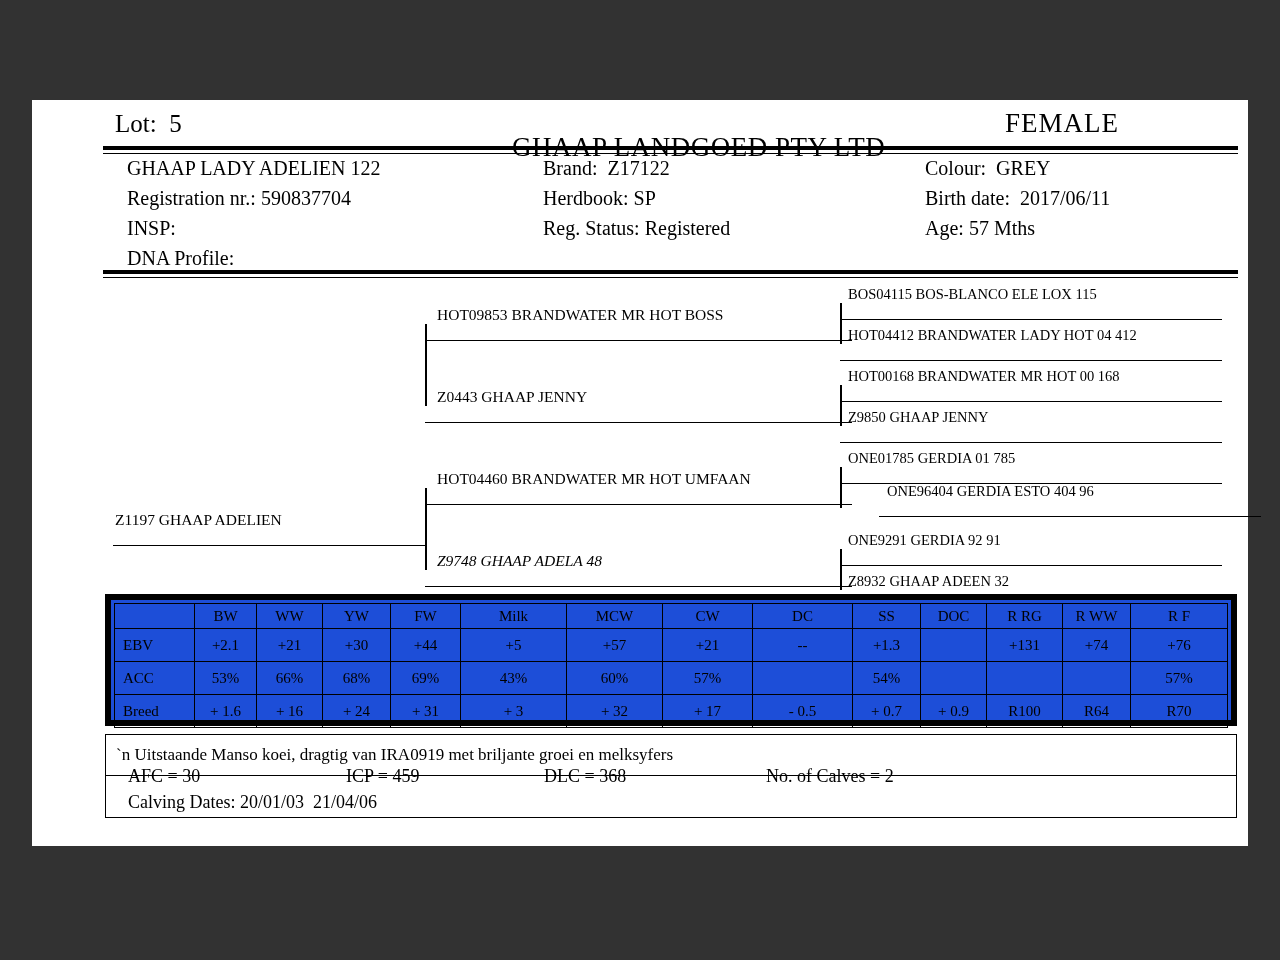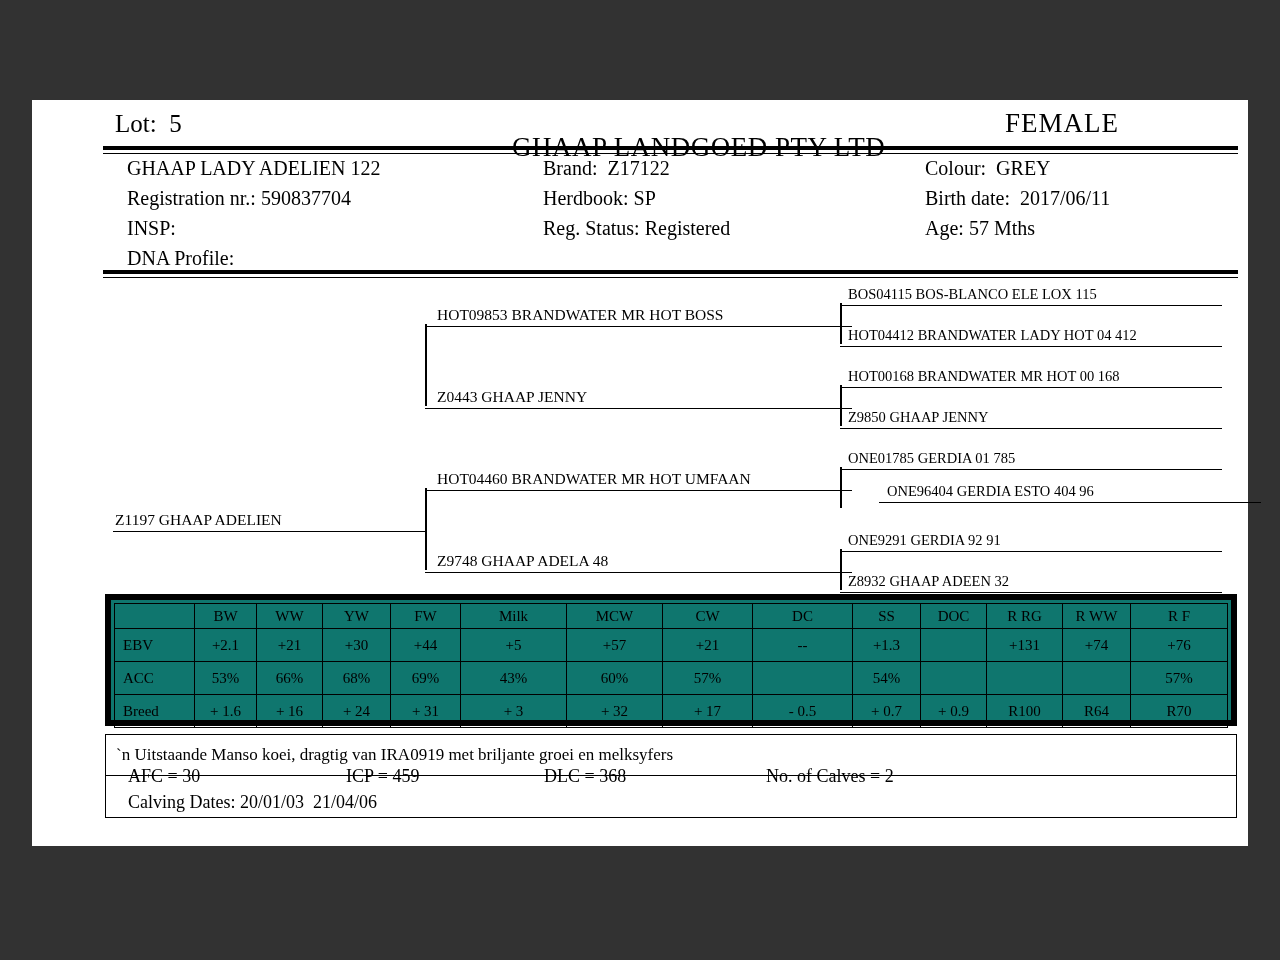--- a/index.html
+++ b/index.html
@@ -31,43 +31,43 @@
   .c2 { left:511px; }
   .c3 { left:893px; }
   .r1 { top:57px; } .r2 { top:87px; } .r3 { top:117px; } .r4 { top:147px; }
 
   
   .pnode {
     position:absolute;
     border-bottom:1.5px solid #000;
     height:26px;
     display:flex; align-items:flex-end;
-    padding-bottom:2px;
+    padding-bottom:16px;
     white-space:nowrap; overflow:hidden;
     font-size:15px;
   }
   .g1 { left:81px;  width:312px; padding-left:2px;  font-size:15.5px; }
   .g2 { left:393px; width:415px; padding-left:12px; font-size:15.5px; }
   .g3 { left:808px; width:374px; padding-left:8px;  font-size:14.5px; }
   .g1-0 { top:239px; } .g1-1 { top:403px; }
-  .g2-0 { top:198px; } .g2-1 { top:280px; } .g2-2 { top:362px; } .g2-3 { top:444px; }
+  .g2-0 { top:198px; } .g2-1 { top:280px; } .g2-2 { top:362px; } .g2-3 { top:444px;font-style:italic; }
   .g3-0 { top:177px; } .g3-1 { top:218px; } .g3-2 { top:259px; } .g3-3 { top:300px; }
   .g3-4 { top:341px; } .g3-5 { top:374px;margin-left:39px; } .g3-6 { top:423px; } .g3-7 { top:464px; }
   .vline { position:absolute; width:1.5px; background:#000; }
   .v2a { left:393px; top:224px; height:82px; }
   .v2b { left:393px; top:388px; height:82px; }
   .v3a { left:808px; top:203px; height:41px; }
   .v3b { left:808px; top:285px; height:41px; }
   .v3c { left:808px; top:367px; height:41px; }
   .v3d { left:808px; top:449px; height:41px; }
 
   
   .ebv-box {
     left:73px; top:494px; width:1132px; height:132px;
-    border:6px solid #000; padding:3px; box-sizing:border-box; background:#0f766e;
+    border:6px solid #000; padding:3px; box-sizing:border-box; background:#1d4ed8;
   }
   .ebv-box table {
     width:100%; height:100%;
     border-collapse:collapse; table-layout:fixed;
     font-size:15px;
   }
   .ebv-box th, .ebv-box td { border:1px solid #000; text-align:center; padding:1px 3px; overflow:hidden; }
   .ebv-box th { font-weight:normal; height:22px; }
   .ebv-box td { height:30px; }
   .rowlabel { text-align:left !important; padding-left:8px !important; }

